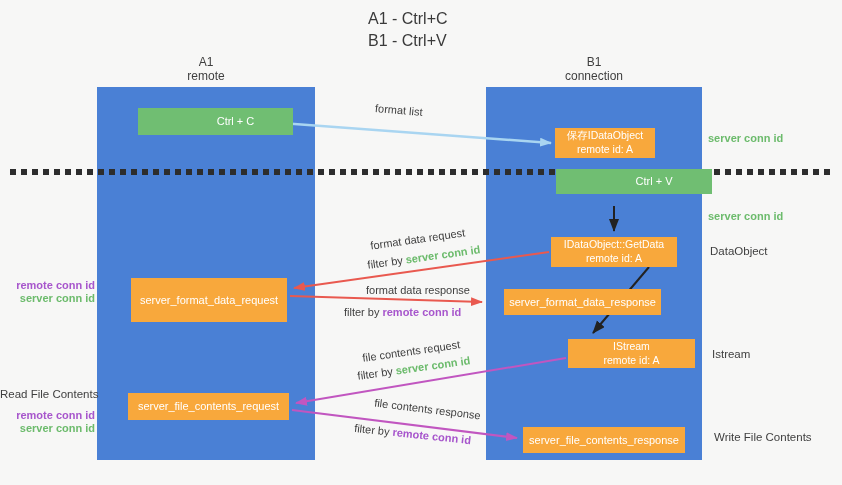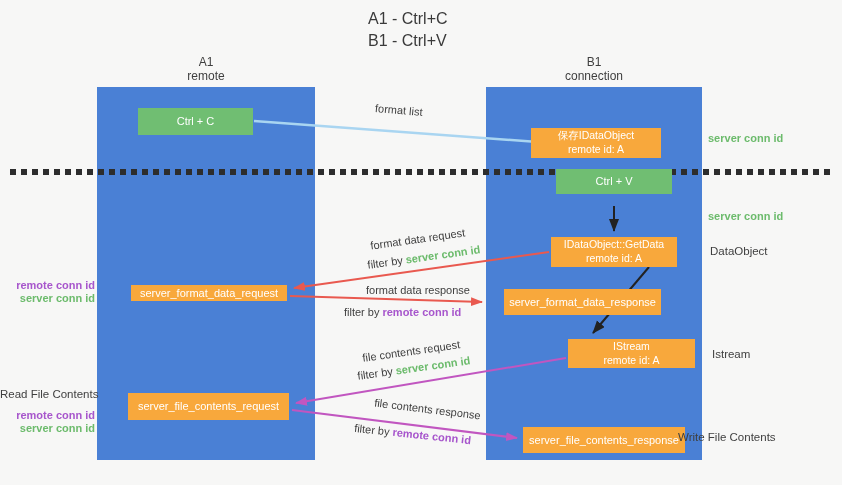--- a/index.html
+++ b/index.html
@@ -11,21 +11,21 @@
   html,body{margin:0;padding:0;}
   body{font-family:"Liberation Sans",sans-serif;background:var(--background);}
   #canvas{position:relative;width:842px;height:485px;background:var(--background);overflow:hidden;}
   .title{position:absolute;left:368px;top:8px;font-size:16px;color:#3a3a3a;line-height:21px;z-index:12;}
   .col-header{position:absolute;top:55px;text-align:center;font-size:12px;color:var(--text-dark);line-height:14px;z-index:12;}
   .column{position:absolute;top:87px;height:373px;background:var(--column-blue);z-index:1;}
   .dotted-line{position:absolute;left:10px;top:169px;width:820px;height:6px;z-index:6;
     background:repeating-linear-gradient(to right,#2d2d2d 0 6px,transparent 6px 11px);}
   .box{position:absolute;z-index:10;color:#fff;display:flex;flex-direction:column;align-items:center;
     justify-content:center;text-align:center;font-size:11px;line-height:1.3;white-space:nowrap;}
-  .green-box{background:var(--box-green);}
+  .green-box{background:var(--box-green);padding-left:40px;}
   .orange-box{background:var(--box-orange);}
   .two-line{font-size:10.5px;}
   .flow-label{position:absolute;z-index:12;font-size:11px;color:var(--text-dark);white-space:nowrap;}
   .side-label{position:absolute;z-index:12;font-size:11.5px;color:var(--text-dark);white-space:nowrap;}
   .left-block{text-align:right;width:95px;left:0;}
   .green-text{color:var(--text-green);font-weight:bold;font-size:11px;}
   .purple-text{color:var(--text-purple);font-weight:bold;font-size:11px;}
   .prefix{margin-right:3px;}
   .lbl-line{line-height:13.5px;}
   svg.arrows{position:absolute;left:0;top:0;z-index:5;}
@@ -83,35 +83,35 @@
     <line x1="549" y1="252" x2="294" y2="288" class="stroke-red" stroke-width="2" marker-end="url(#ah-red)"></line>
     <line x1="290" y1="296" x2="482" y2="302" class="stroke-red" stroke-width="2" marker-end="url(#ah-red)"></line>
     <line x1="566" y1="358" x2="296" y2="403" class="stroke-magenta" stroke-width="2" marker-end="url(#ah-magenta)"></line>
     <line x1="292" y1="410" x2="517" y2="438" class="stroke-magenta" stroke-width="2" marker-end="url(#ah-magenta)"></line>
   </svg>
 
   <div class="box green-box" style="left:138px;top:108px;width:115px;height:27px;">
     <span>Ctrl + C</span>
   </div>
 
-  <div class="box orange-box two-line" style="left:531px;top:128px;width:130px;height:30px;">
+  <div class="box orange-box two-line" style="left:555px;top:128px;width:100px;height:30px;">
     <span>保存IDataObject</span>
     <span>remote id: A</span>
   </div>
 
   <div class="box green-box" style="left:556px;top:169px;width:116px;height:25px;">
     <span>Ctrl + V</span>
   </div>
 
   <div class="box orange-box two-line" style="left:551px;top:237px;width:126px;height:30px;">
     <span>IDataObject::GetData</span>
     <span>remote id: A</span>
   </div>
 
-  <div class="box orange-box" style="left:131px;top:285px;width:156px;height:16px;">
+  <div class="box orange-box" style="left:131px;top:278px;width:156px;height:44px;">
     <span>server_format_data_request</span>
   </div>
 
   <div class="box orange-box" style="left:504px;top:289px;width:157px;height:26px;">
     <span>server_format_data_response</span>
   </div>
 
   <div class="box orange-box two-line" style="left:568px;top:339px;width:127px;height:29px;">
     <span>IStream</span>
     <span>remote id: A</span>
@@ -144,21 +144,21 @@
 
   <div class="flow-label" style="left:374px;top:403px;transform:rotate(7deg);">file contents response</div>
   <div class="flow-label" style="left:354px;top:428px;transform:rotate(6deg);">
     <span class="prefix">filter by</span><span class="purple-text">remote conn id</span>
   </div>
 
   <div class="side-label green-text" style="left:708px;top:132px;">server conn id</div>
   <div class="side-label green-text" style="left:708px;top:210px;">server conn id</div>
   <div class="side-label" style="left:710px;top:245px;">DataObject</div>
   <div class="side-label" style="left:712px;top:348px;">Istream</div>
-  <div class="side-label" style="left:678px;top:431px;">Write File Contents</div>
+  <div class="side-label" style="left:714px;top:431px;">Write File Contents</div>
 
   <div class="side-label left-block purple-text lbl-line" style="top:279px;">remote conn id</div>
   <div class="side-label left-block green-text lbl-line" style="top:292px;">server conn id</div>
   <div class="side-label left-block" style="top:388px;padding-right:12px;box-sizing:border-box;">Read File Contents</div>
   <div class="side-label left-block purple-text lbl-line" style="top:409px;">remote conn id</div>
   <div class="side-label left-block green-text lbl-line" style="top:422px;">server conn id</div>
 
 </div>
 
 </body></html>

